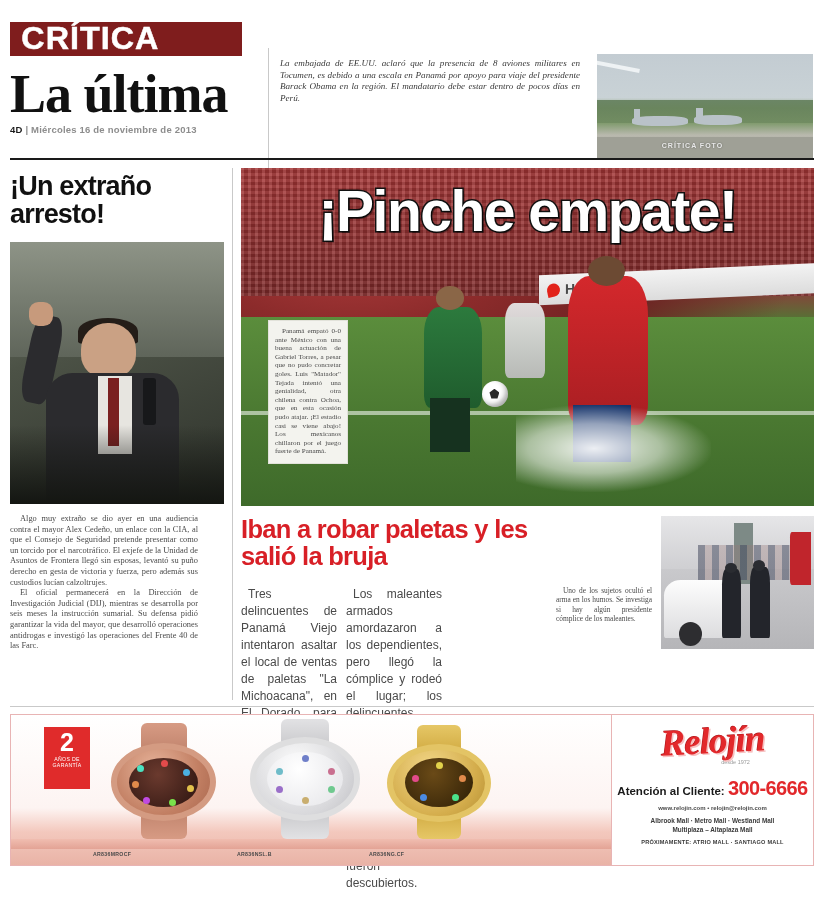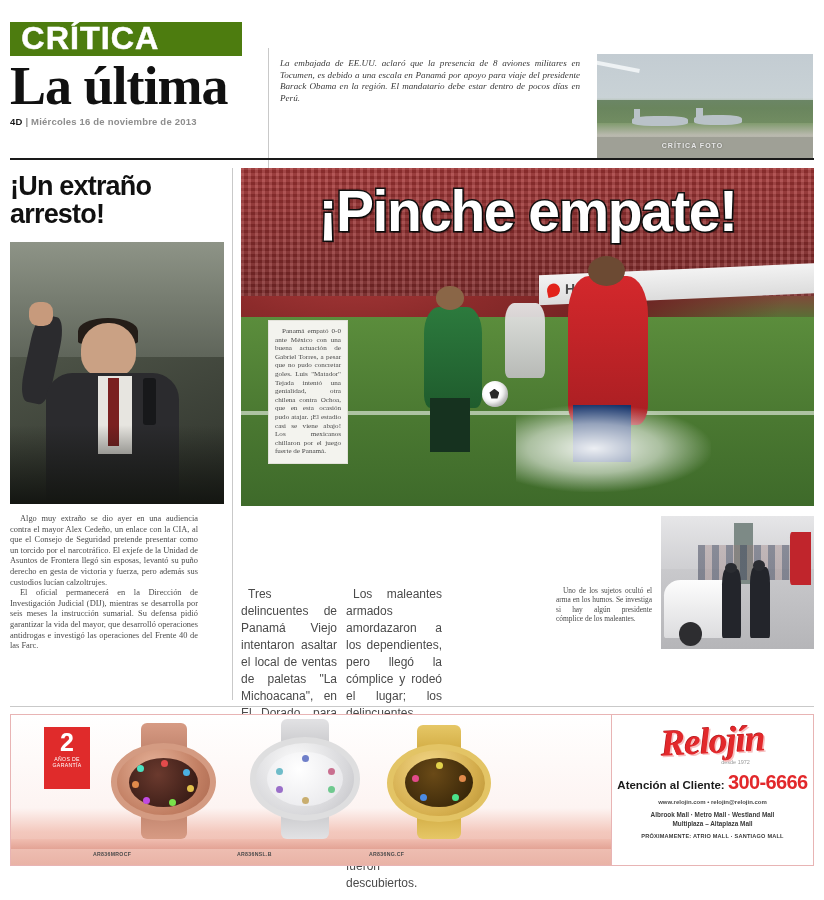--- a/index.html
+++ b/index.html
@@ -8,34 +8,34 @@
     background: #ffffff;
     font-family: "Liberation Sans", sans-serif;
     overflow: hidden;
   }
   .page { position: relative; width: 824px; height: 900px; background:#fff; }
 
   
   .masthead { position:absolute; left:0; top:22px; width:824px; height:138px; }
   .mast-left { position:absolute; left:10px; top:0; width:252px; }
   .critica-bar {
-    width: 232px; height: 34px; background:#4d7c0f;
+    width: 232px; height: 34px; background:#7f1d1d;
     position:relative; overflow:hidden;
   }
   .critica-bar .txt {
     position:absolute; left:14px; top:-1px;
     font-family:"Liberation Sans", sans-serif;
     font-weight:bold; font-size:31px; letter-spacing:1px;
     color:#fff; -webkit-text-stroke:0.5px #fff;
     transform: scaleX(1.04);
   }
   .la-ultima {
     font-family:"Liberation Serif", serif;
     font-weight:bold; font-size:54px; line-height:56px;
-    letter-spacing:-1px; color:#111; margin-top:2px;
+    letter-spacing:-1px; color:#111; margin-top:10px;
   }
   .dateline {
     margin-top:2px; font-size:9.5px; color:#8d8d8d; font-weight:bold;
     letter-spacing:0.2px;
   }
   .dateline b { color:#1a1a1a;text-align:right; }
   .mast-rule { position:absolute; left:10px; top:158px; width:804px; height:2px; background:#1a1a1a; }
   .mast-vrule { position:absolute; left:268px; top:26px; width:1px; height:120px; background:#c9c9c9; }
 
   
@@ -306,21 +306,21 @@
     margin-top:6px;
     font-family:"Liberation Serif", serif;
     font-style:italic; font-weight:bold;
     font-size:37px; line-height:40px; color:#e2282b;
     letter-spacing:-1px;
     text-shadow: 1.5px 1.5px 0 #f7c0c0, -0.5px -0.5px 0 #a81418;
     transform: rotate(-3deg);
   }
   .relojin-since { font-size:5.5px; color:#9a9a9a; margin-top:-2px; margin-left:46px; }
   .attn {
-    margin-top:6px; font-size:11.5px; font-weight:bold; color:#1a1a1a;
+    margin-top:12px; font-size:11.5px; font-weight:bold; color:#1a1a1a;
   }
   .attn .phone { color:#e2282b; font-size:20px; letter-spacing:-0.6px; }
   .webline { margin-top:5px; font-size:6px; font-weight:bold; color:#4a4a4a; }
   .malls { margin-top:5px; font-size:6.4px; font-weight:bold; color:#3a3a3a; line-height:9px; }
   .soon { margin-top:5px; font-size:5.6px; font-weight:bold; color:#3a3a3a; letter-spacing:.2px; }
   .side-code {
     position:absolute; right:2px; top:26px; font-size:4.6px; color:#b5b5b5;
     writing-mode:vertical-rl;
   }
 </style>
@@ -411,20 +411,21 @@
         <div class="ball"></div>
 
         <div class="headline-main">¡Pinche empate!</div>
 
         <div class="caption-box">
           <p>Panamá empató 0-0 ante México con una buena actuación de Gabriel Torres, a pesar que no pudo concretar goles. Luis "Matador" Tejada intentó una genialidad, otra chilena contra Ochoa, que en esta ocasión pudo atajar. ¡El estadio casi se viene abajo! Los mexicanos chillaron por el juego fuerte de Panamá.</p>
         </div>
       </div>
 
       <div class="low-story">
+        <div class="low-head">Iban a robar paletas y les salió la bruja</div>
 
         <div class="low-cols">
           <div class="c">
             <p>Tres delincuentes de Panamá Viejo intentaron asaltar el local de ventas de paletas "La Michoacana", en El Dorado, para tratar de llevarse una fuerte suma de dinero.</p>
           </div>
           <div class="c">
             <p>Los maleantes armados amordazaron a los dependientes, pero llegó la cómplice y rodeó el lugar; los delincuentes trataron de confundirse a las unidades, vistiéndose como trabajadores de dicho comercio con batas y tapabocas, pero fueron descubiertos.</p>
           </div>
         </div>
         <div class="low-col3">

